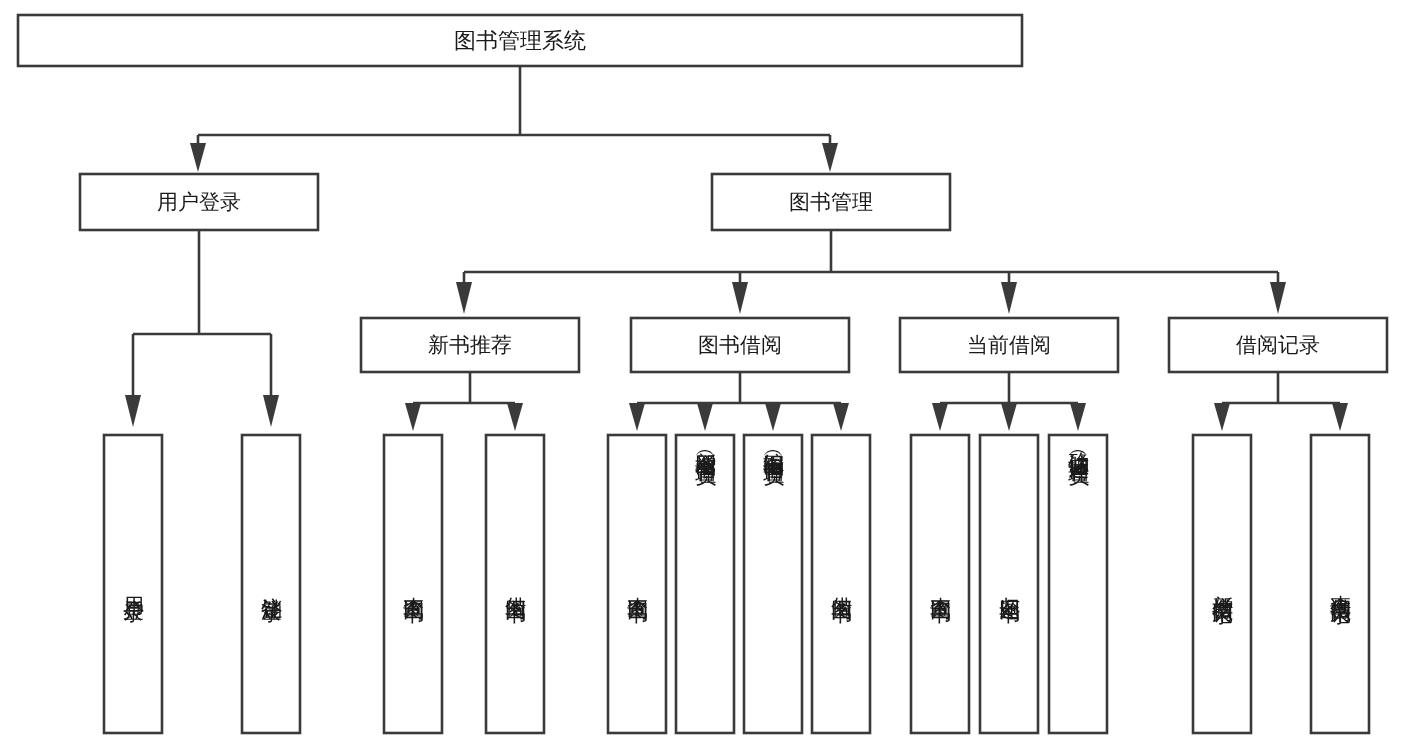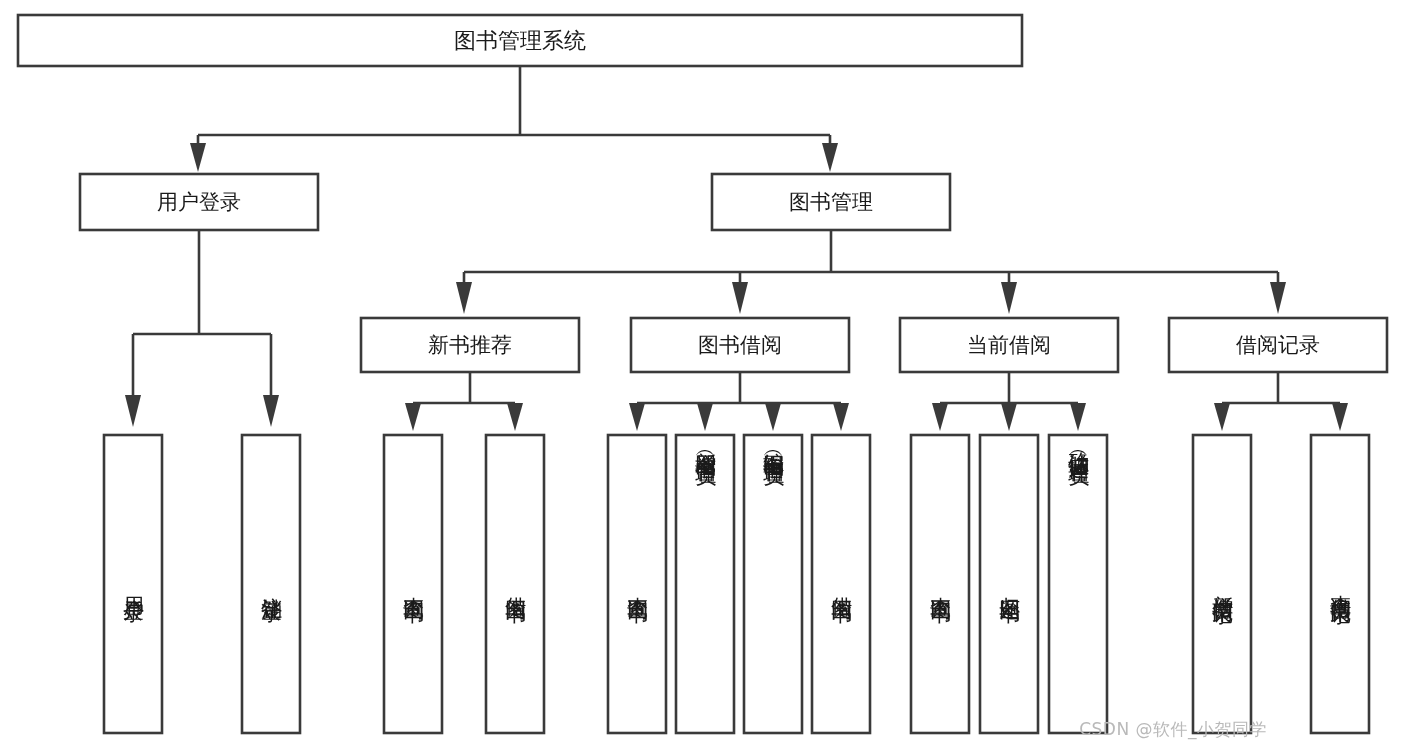--- a/index.html
+++ b/index.html
@@ -273,15 +273,14 @@
   </div>
 
   <div class="leaf-label-wrap" style="left:1193px; top:435px; width:58px; height:298px;">
     <span class="leaf-label">新增借阅记录</span>
   </div>
 
   <div class="leaf-label-wrap" style="left:1311px; top:435px; width:58px; height:298px;">
     <span class="leaf-label">查询借阅记录</span>
   </div>
 
-  <div id="watermark">CSDN @软件_小贺同学</div>
 
 </div>
 
 </body></html>

